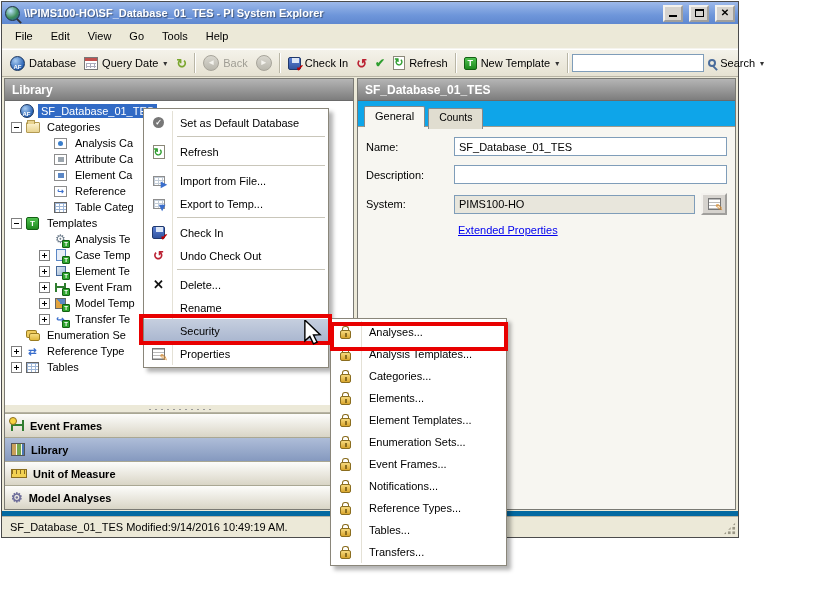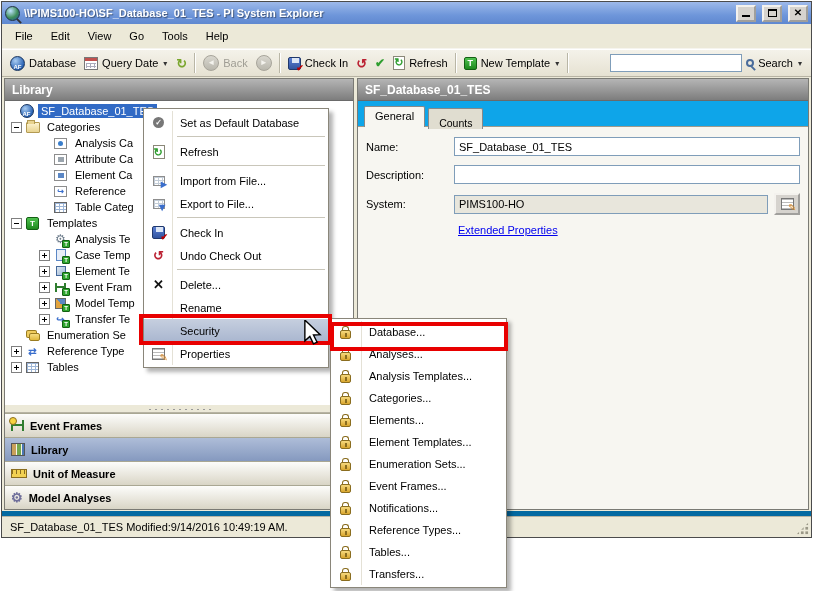--- a/index.html
+++ b/index.html
@@ -1,20 +1,20 @@
 <!DOCTYPE html>
 <html><head>
 <meta charset="utf-8">
 <style>
   * { margin:0; padding:0; box-sizing:border-box; }
   html,body { width:815px; height:591px; background:#fff; font-family:"Liberation Sans",sans-serif; font-size:11px; color:#000; overflow:hidden; }
   body { position:relative; }
 
   
-  #window { position:absolute; left:1px; top:1px; width:811px; height:537px;
+  #window { position:absolute; left:1px; top:1px; width:738px; height:537px;
     background:#ece9d8; border:1px solid #4b4b4b; display:flex; flex-direction:column; }
 
   
   .titlebar { height:22px; background:linear-gradient(to bottom,#9db9ea,#6e96da 60%,#5f88d0);
     display:flex; align-items:center; padding:0 3px; gap:4px; flex:0 0 22px; }
   .title-icon { width:15px; height:15px; border-radius:50%;
     background:radial-gradient(circle at 35% 30%,#bfe3ff,#3f8f5a 55%,#1c4f9c); border:1px solid #234; position:relative; }
   .title-icon::after { content:""; position:absolute; right:-3px; bottom:-2px; width:6px; height:2px; background:#333; transform:rotate(45deg); }
   .title-text { color:#fff; font-weight:bold; font-size:11px; text-shadow:1px 1px 1px rgba(0,0,0,.45); flex:1;
     white-space:nowrap; overflow:hidden; }
@@ -115,21 +115,21 @@
     background:linear-gradient(90deg,#c9a05a 0 4px,#f6f3ea 4px 5px,#74a84c 5px 9px,#f6f3ea 9px 10px,#4a77b4 10px 14px); }
   .nv-ruler { width:16px; height:9px; background:#f2d152; border:1px solid #8a6d1f;
     background-image:repeating-linear-gradient(90deg,#8a6d1f 0 1px,transparent 1px 4px); background-size:100% 4px; background-repeat:no-repeat; }
   .nv-gear { font-size:13px; color:#6e6e9a; }
 
   
   .right-panel { flex:1; border:1px solid #7a7a74; display:flex; flex-direction:column; background:#f7f6f1; min-width:0; }
   .tabstrip { height:26px; flex:0 0 26px; background:#0ea5e9; padding:4px 6px 0 6px; border-bottom:1px solid #9d9a8d; display:flex; }
   .tab { padding:3px 10px 2px; border:1px solid #888; border-bottom:none; border-radius:2px 2px 0 0; margin-right:3px; position:relative; }
   .tab.active { background:#f7f6f1; top:1px; z-index:2; }
-  .tab.inactive { background:#e0ddd0; top:3px; padding-top:8px; font-size:10.5px; }
+  .tab.inactive { background:#e0ddd0; top:3px; padding-top:2px; font-size:10.5px; }
   .form { padding:10px 8px; }
   .frow { display:flex; align-items:center; margin-bottom:9px; }
   .flabel { width:88px; flex:0 0 88px; }
   .finput { flex:1; height:19px; border:1px solid #7f9db9; background:#fff; font-size:11px; padding:1px 4px; font-family:"Liberation Sans",sans-serif; }
   .finput.ro { background:#e8e6dc; }
   .sysbtn { width:26px; height:22px; margin-left:6px; background:#d6d3ce; border:2px outset #f4f2ee; display:flex; align-items:center; justify-content:center; position:relative; }
   .ic-form { width:13px; height:12px; background:#fff; border:1px solid #777;
     background-image:linear-gradient(#bbb 1px,transparent 1px); background-size:100% 3px; position:relative; }
   .ic-form .pen { position:absolute; right:-4px; bottom:-4px; color:#d98b2b; font-size:10px; }
   .plink { margin-left:92px; color:#0000ee; text-decoration:underline; cursor:pointer; display:inline-block; }
@@ -488,21 +488,21 @@
         </span>
       </span>
     <span>Import from File...</span>
   </div>
   <div class="mitem">
     <span class="micon">
         <span class="ic-impexp">
           <span class="arr down">►</span>
         </span>
       </span>
-    <span>Export to File...</span>
+    <span>Export to Temp...</span>
   </div>
   <div class="msep"></div>
   <div class="mitem">
     <span class="micon">
         <span class="i-floppy">
           <span class="chk">✔</span>
         </span>
       </span>
     <span>Check In</span>
   </div>
@@ -533,26 +533,20 @@
       </span>
     <span>Properties</span>
   </div>
 </div>
 
 <div class="popup" id="submenu">
   <div class="smitem">
     <span class="micon">
         <span class="lock"></span>
       </span>
-    <span>Database...</span>
-  </div>
-  <div class="smitem">
-    <span class="micon">
-        <span class="lock"></span>
-      </span>
     <span>Analyses...</span>
   </div>
   <div class="smitem">
     <span class="micon">
         <span class="lock"></span>
       </span>
     <span>Analysis Templates...</span>
   </div>
   <div class="smitem">
     <span class="micon">

